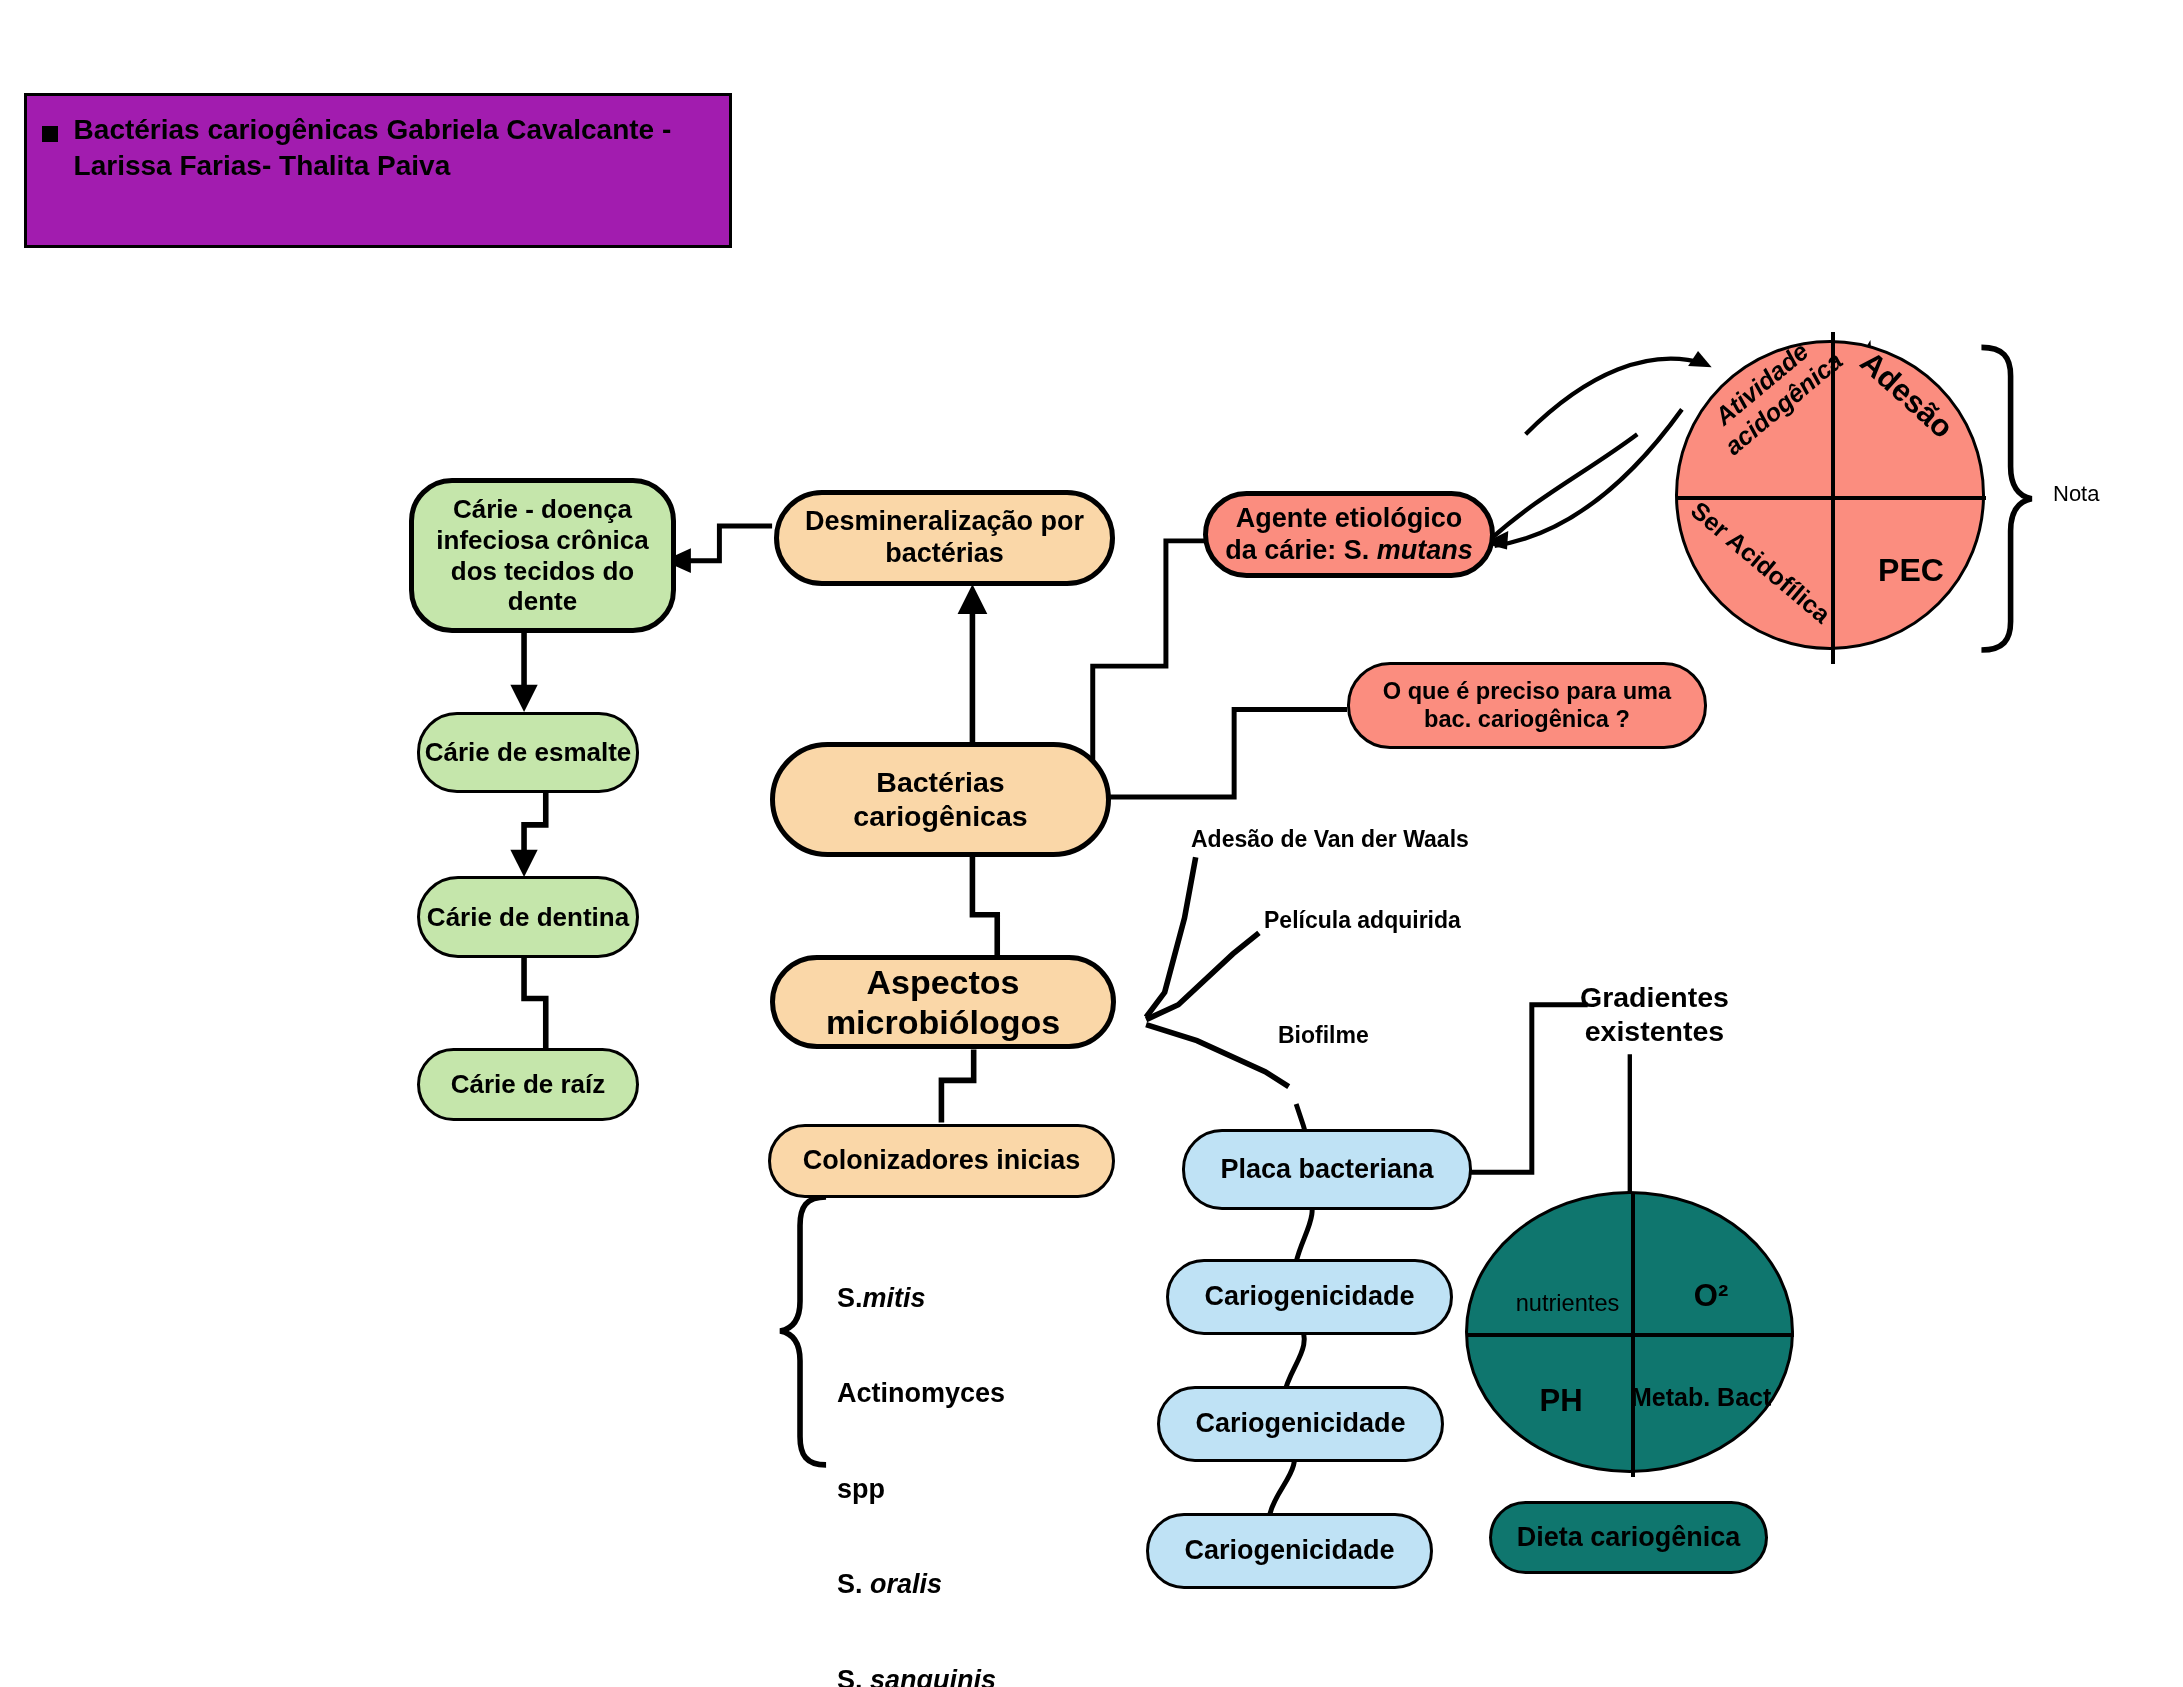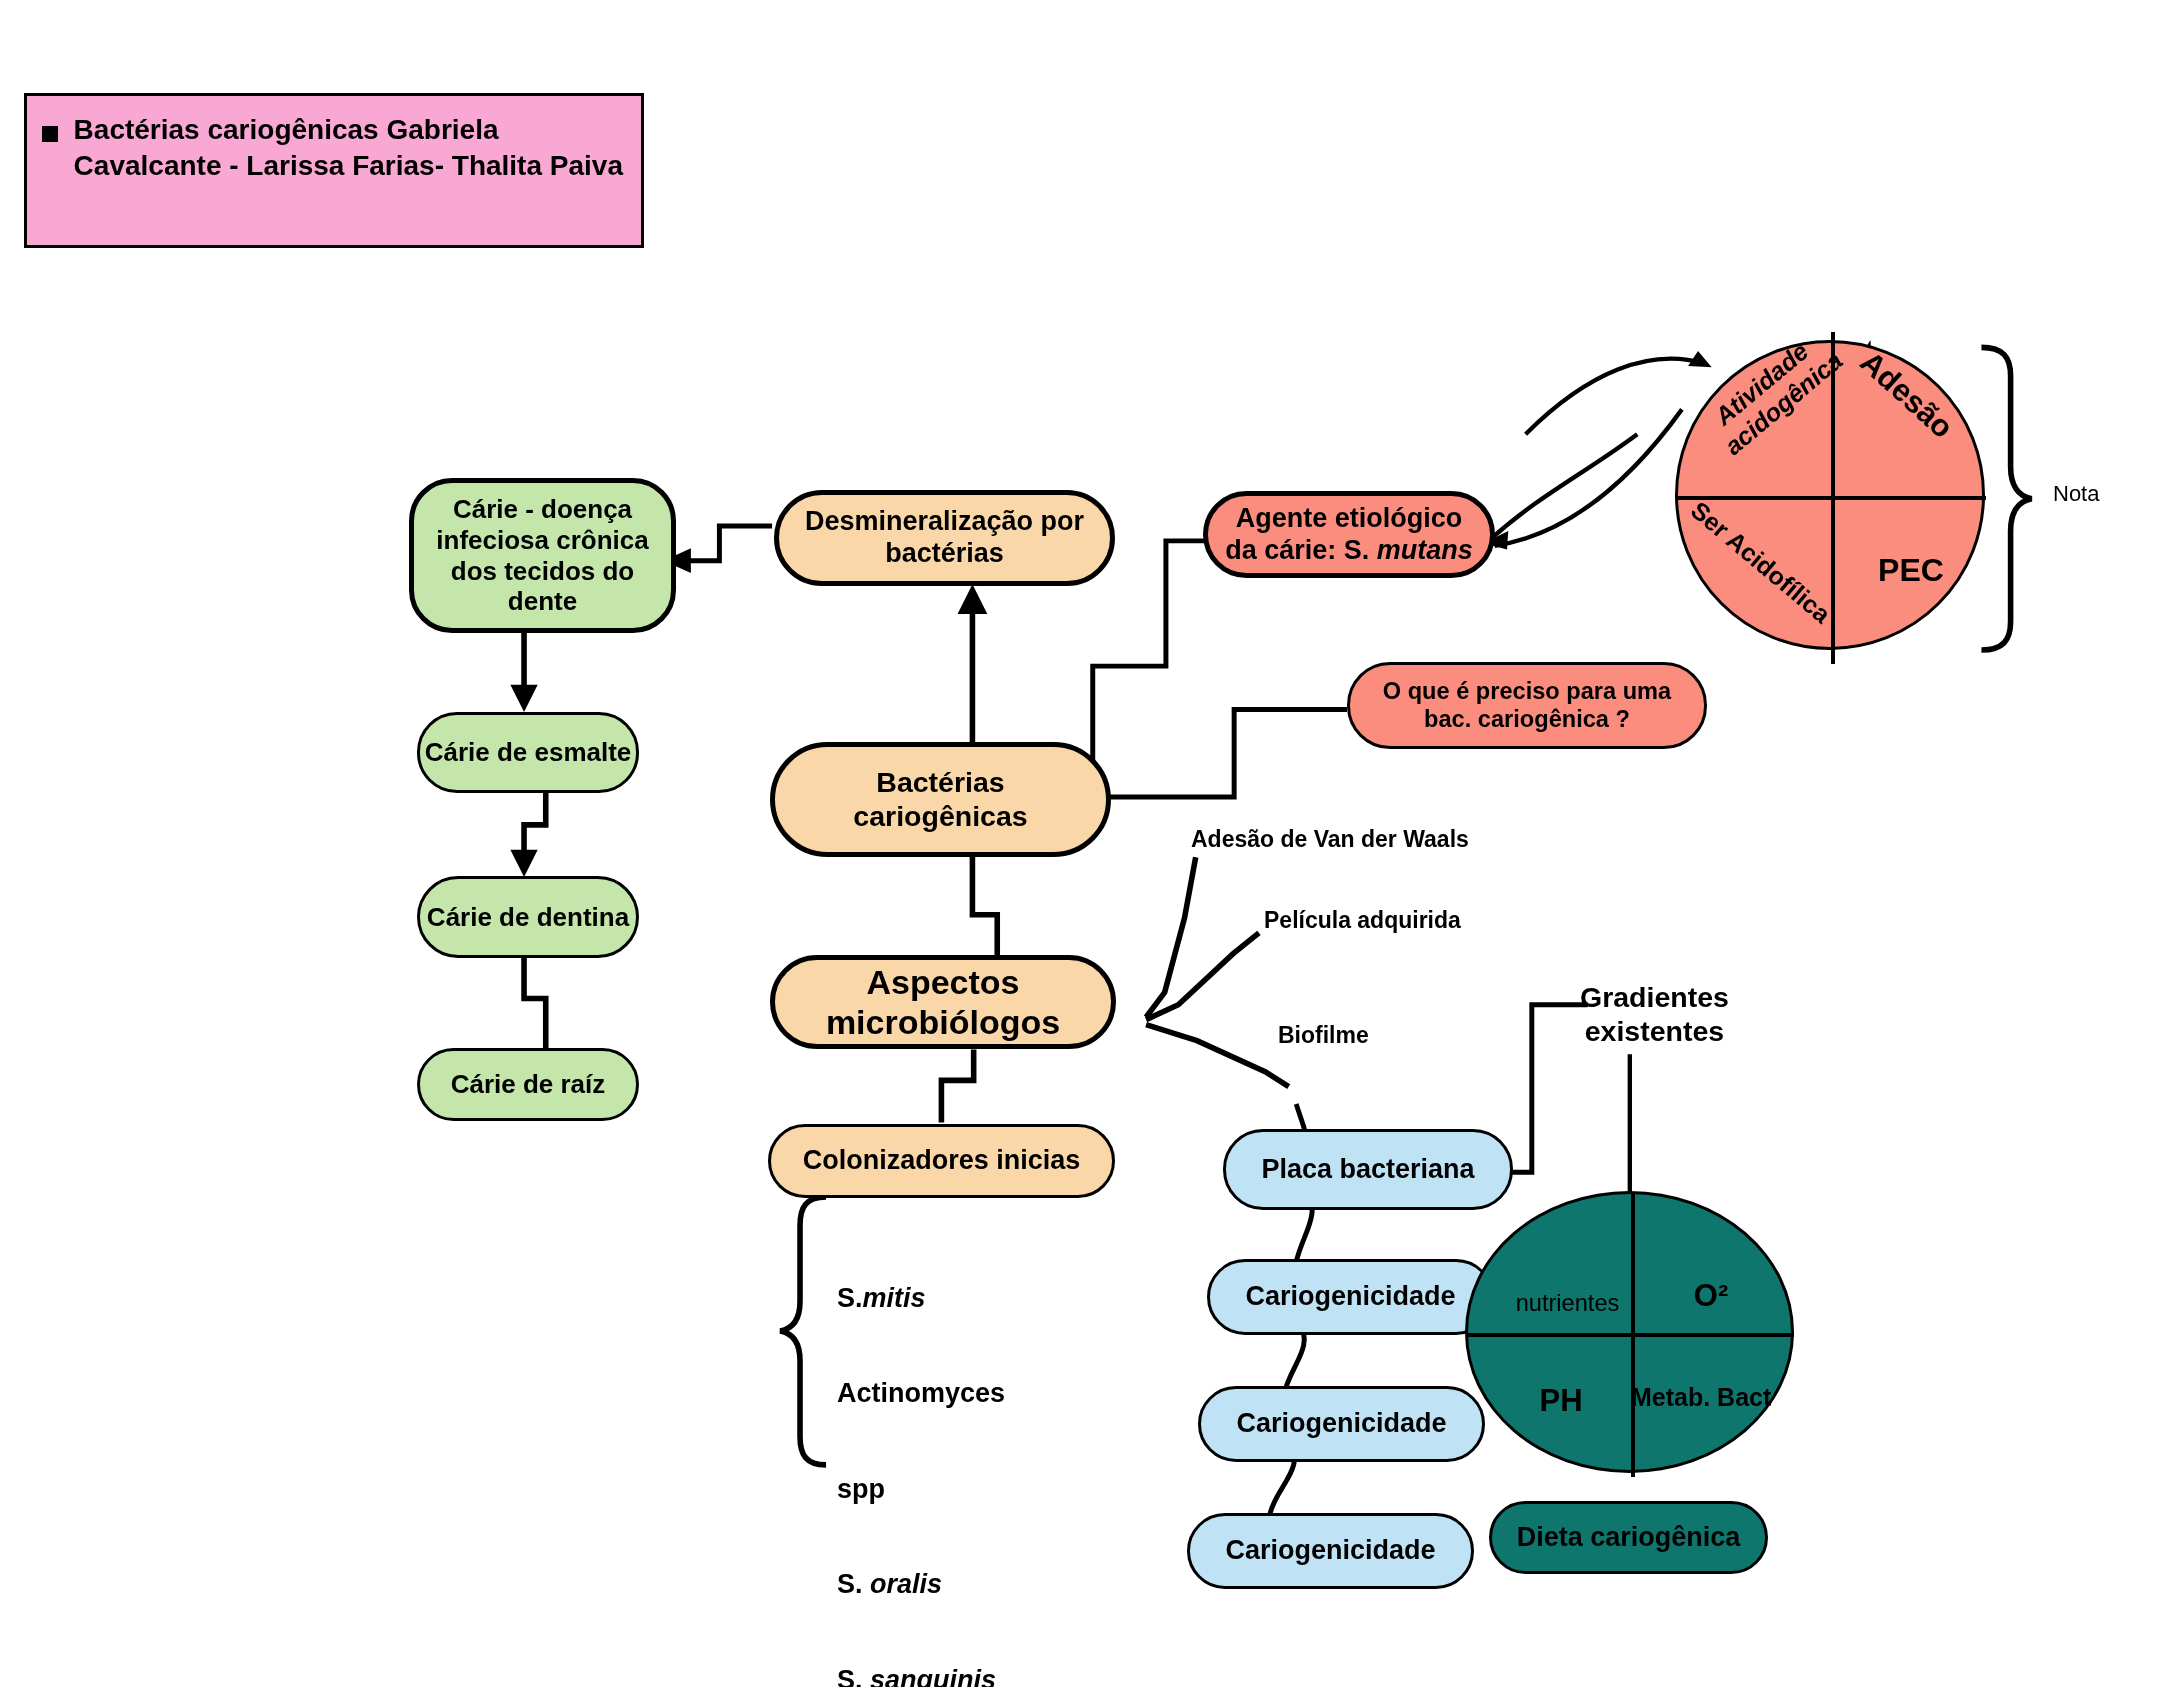--- a/index.html
+++ b/index.html
@@ -25,23 +25,23 @@
     left: 0; top: 0;
     width: 2183px;
     height: 1687px;
     pointer-events: none;
   }
   
   .title-box {
     position: absolute;
     left: 23.6px;
     top: 93px;
-    width: 620px;
+    width: 708px;
     height: 155px;
-    background: #f9a8d4;
+    background: #a21caf;
     border: 3.7px solid #000000;
     box-sizing: border-box;
     display: flex;
     align-items: flex-start;
     padding: 16px 15px 0 15px;
   }
   .title-bullet {
     width: 16px;
     height: 16px;
     background: #000;
@@ -65,21 +65,21 @@
     text-align: center;
     color: #000;
     font-weight: bold;
     border: 3.1px solid #000;
     line-height: 1.18;
   }
   .node.thick { border-width: 5.6px; }
   .green  { background: #c5e6ab; }
   .orange { background: #fad7a8; }
   .salmon { background: #fb8d7f; }
-  .blue   { background: #bfe2f5; margin-left: 41px; }
+  .blue   { background: #bfe2f5; }
   .purple { background: #0f766e; }
 
   
   .circle {
     position: absolute;
     border-radius: 50%;
     border: 3.1px solid #000;
     box-sizing: border-box;
   }
   .quad-label {

